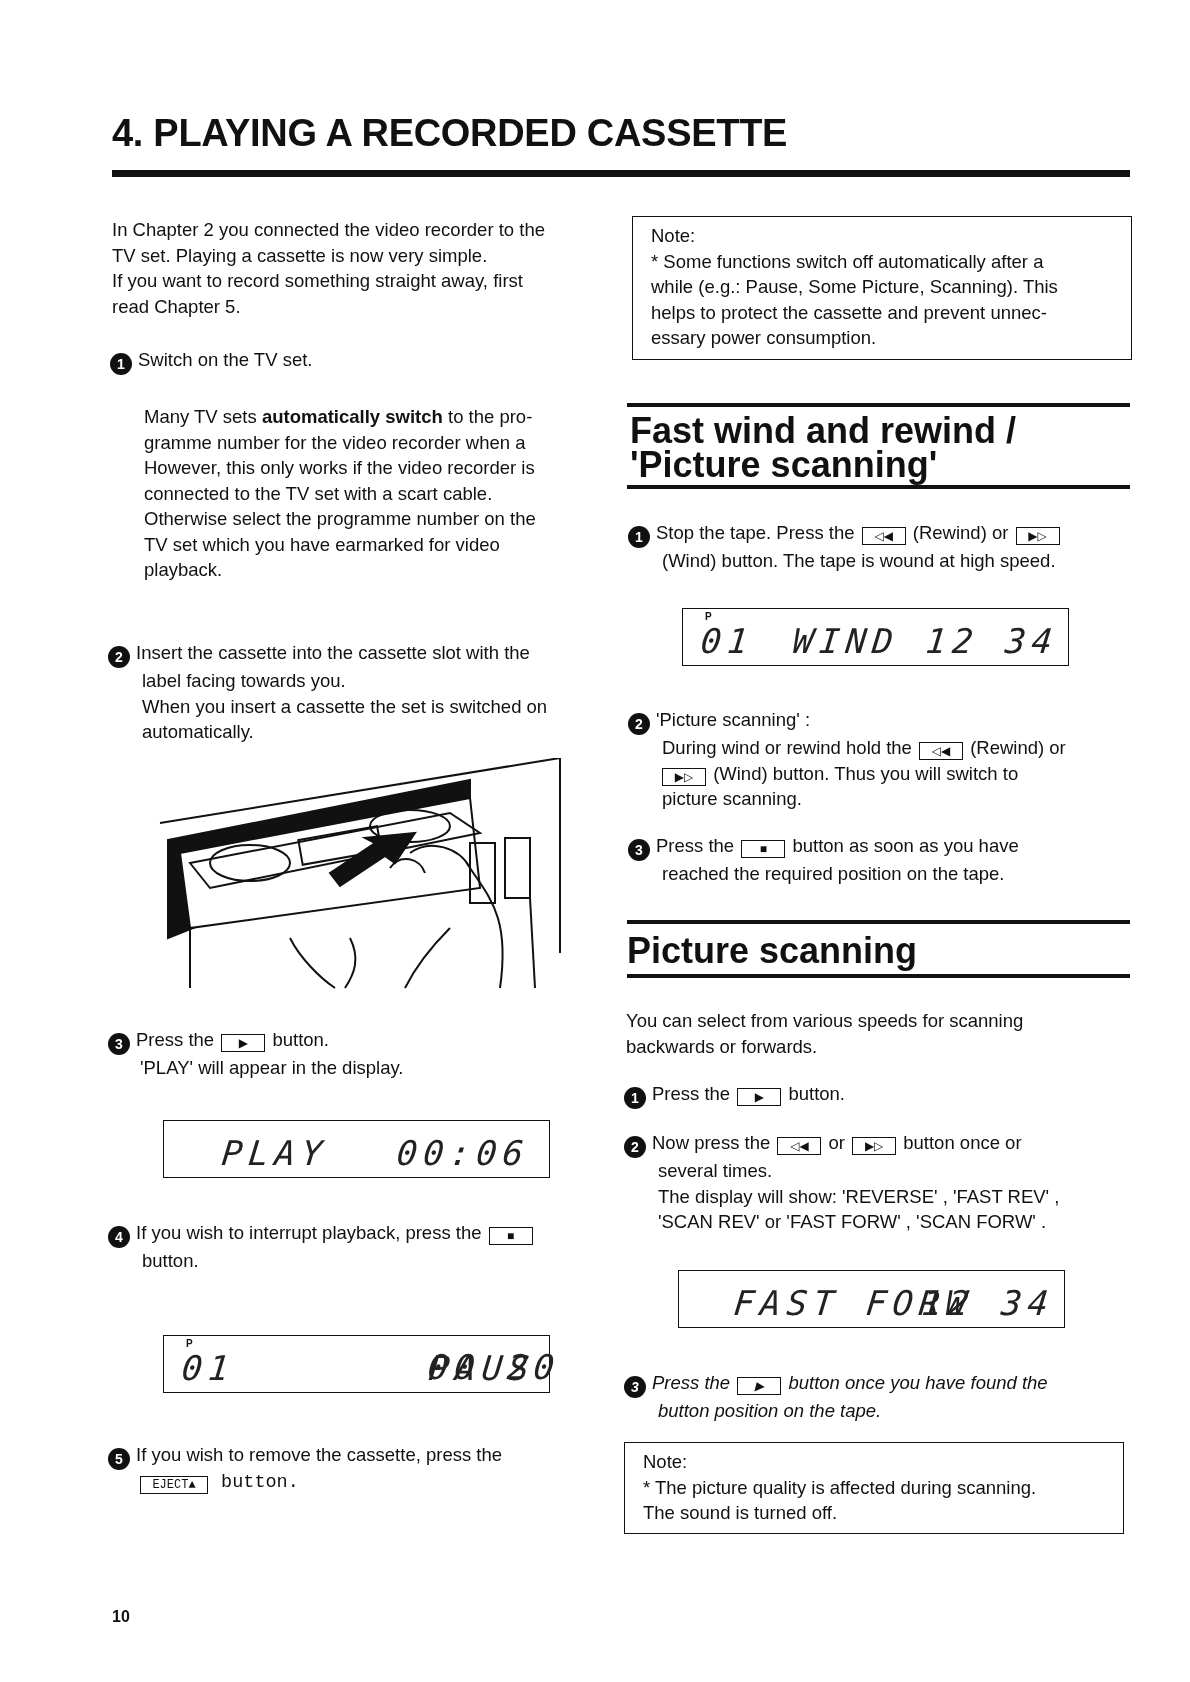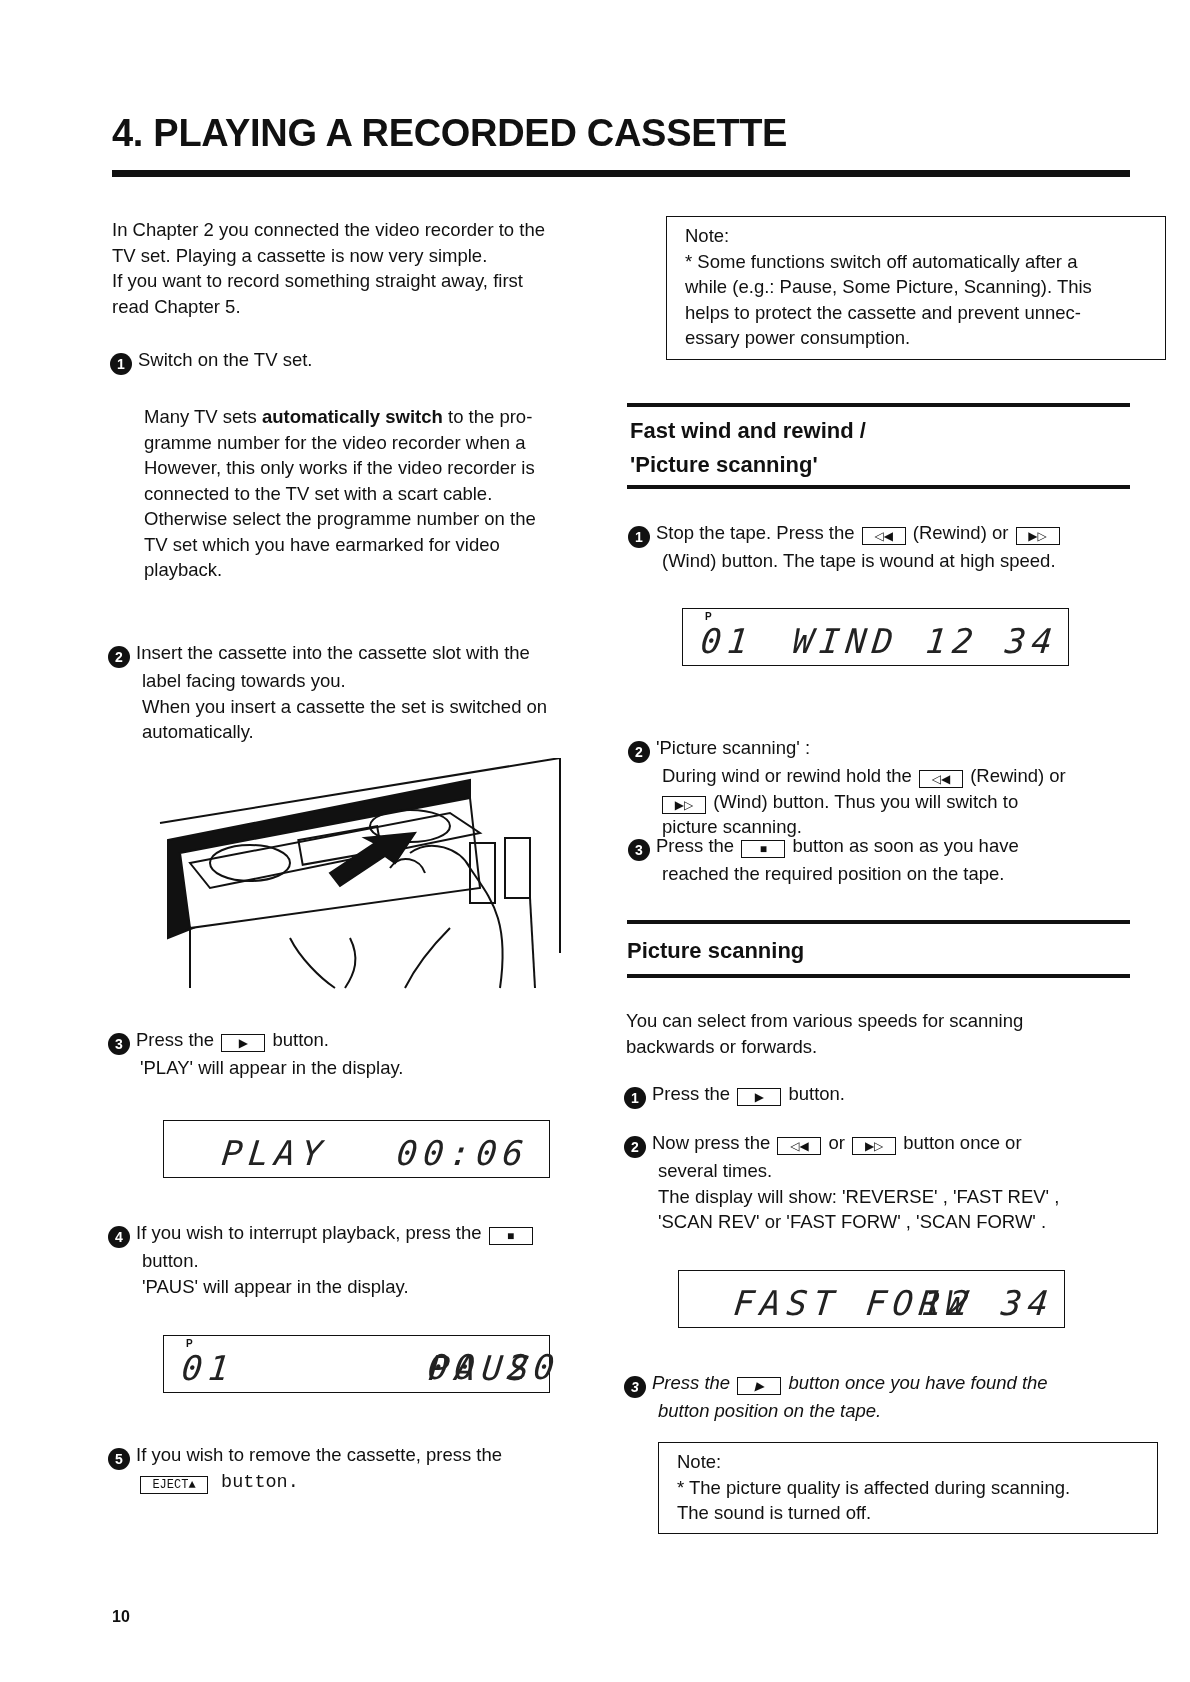--- a/index.html
+++ b/index.html
@@ -9,23 +9,23 @@
   .title { left:112px; top:112px; font-size:38px; font-weight:bold; letter-spacing:-0.3px; white-space:nowrap; }
   .title-rule { left:112px; top:170px; width:1018px; height:7px; background:#111; }
   .body { font-size:18.5px; line-height:25.5px; }
   .col-l { left:112px; width:500px; }
   .num { display:inline-block; width:22px; height:22px; border-radius:50%; background:#111; color:#fff;
          font-size:14px; font-weight:bold; text-align:center; line-height:22px; vertical-align:-3px; margin-right:6px; }
   .indent { padding-left:30px; }
   .btn { display:inline-block; border:1.5px solid #111; height:16px; min-width:36px; padding:0 3px;
          font-size:12px; line-height:16px; text-align:center; vertical-align:-1px; margin:0 2px; box-sizing:content-box; }
   .btn.eject { font-size:12px; min-width:60px; }
-  .note { border:1.5px solid #111; padding:6px 0 6px 18px; box-sizing:border-box;margin-left:34px; }
+  .note { border:1.5px solid #111; padding:6px 0 6px 18px; box-sizing:border-box; }
   .section-rule { height:4px; background:#111; }
-  .section-title { font-size:22px; font-weight:bold; line-height:34px; }
+  .section-title { font-size:36px; font-weight:bold; line-height:34px; }
   .lcd { border:1.8px solid #111; box-sizing:border-box; position:absolute; height:58px; }
   .lcd .p { position:absolute; left:22px; top:2px; font-size:10px; font-weight:bold; }
   .lcd .seg { position:absolute; top:12px; font-family:"DejaVu Sans Mono", monospace; font-size:34px; font-style:italic;
               letter-spacing:6px; font-weight:normal; color:#222; transform:skewX(-6deg); }
   .page-num { left:112px; top:1608px; font-size:16px; font-weight:bold; }
   b { font-weight:bold; }
 </style>
 </head>
 <body>
 
@@ -88,21 +88,20 @@
 </div>
 
 <div class="lcd" style="left:163px; top:1120px; width:387px;">
   <span class="seg" style="left:58px;">PLAY</span>
   <span class="seg" style="right:20px;">00:06</span>
 </div>
 
 <div class="abs body" style="top:1220px; left:108px; width:500px;">
   <div><span class="num">4</span><span>If you wish to interrupt playback, press the</span> <span class="btn">■</span></div>
   <div style="padding-left:34px;">button.</div>
-  <div style="padding-left:34px;">'PAUS' will appear in the display.</div>
 </div>
 
 <div class="lcd" style="left:163px; top:1335px; width:387px;">
   <span class="p">P</span>
   <span class="seg" style="left:18px;">01</span>
   <span class="seg" style="right:14px;">PAUS</span>
 </div>
 <div class="abs" style="left:428px; top:1347px; font-family:'DejaVu Sans Mono', monospace; font-size:34px; font-style:italic; letter-spacing:6px; color:#222; transform:skewX(-6deg);">00 20</div>
 
 <div class="abs body" style="top:1442px; left:108px; width:500px;">
@@ -132,21 +131,21 @@
   <div style="padding-left:34px;">(Wind) button. The tape is wound at high speed.</div>
 </div>
 
 <div class="lcd" style="left:682px; top:608px; width:387px;">
   <span class="p">P</span>
   <span class="seg" style="left:18px;">01</span>
   <span class="seg" style="left:110px;">WIND</span>
   <span class="seg" style="right:10px;">12 34</span>
 </div>
 
-<div class="abs body" style="top:707px; left:628px; width:500px;margin-top:28px;">
+<div class="abs body" style="top:707px; left:628px; width:500px;">
   <div><span class="num">2</span><span>'Picture scanning' :</span></div>
   <div style="padding-left:34px;"><span>During wind or rewind hold the</span> <span class="btn">◁◀</span> <span>(Rewind) or</span></div>
   <div style="padding-left:32px;"><span class="btn">▶▷</span> <span>(Wind) button. Thus you will switch to</span></div>
   <div style="padding-left:34px;">picture scanning.</div>
 </div>
 
 <div class="abs body" style="top:833px; left:628px; width:500px;">
   <div><span class="num">3</span><span>Press the</span> <span class="btn">■</span> <span>button as soon as you have</span></div>
   <div style="padding-left:34px;">reached the required position on the tape.</div>
 </div>

